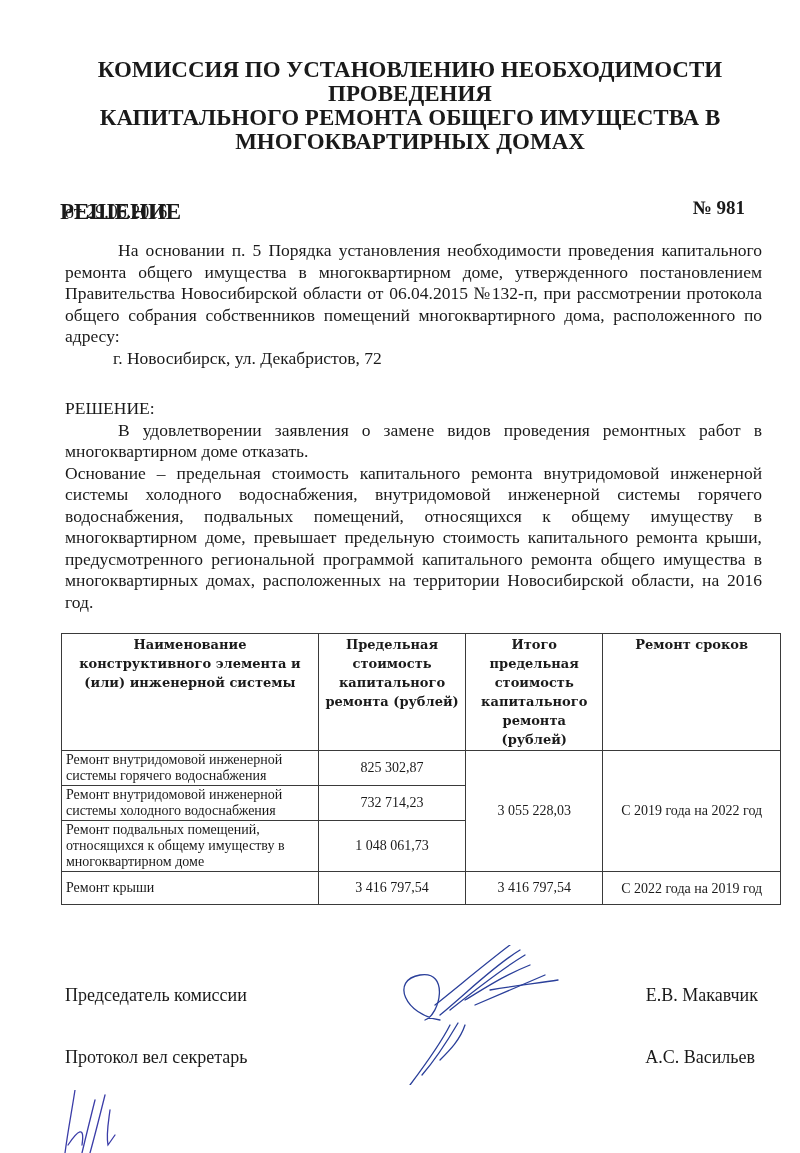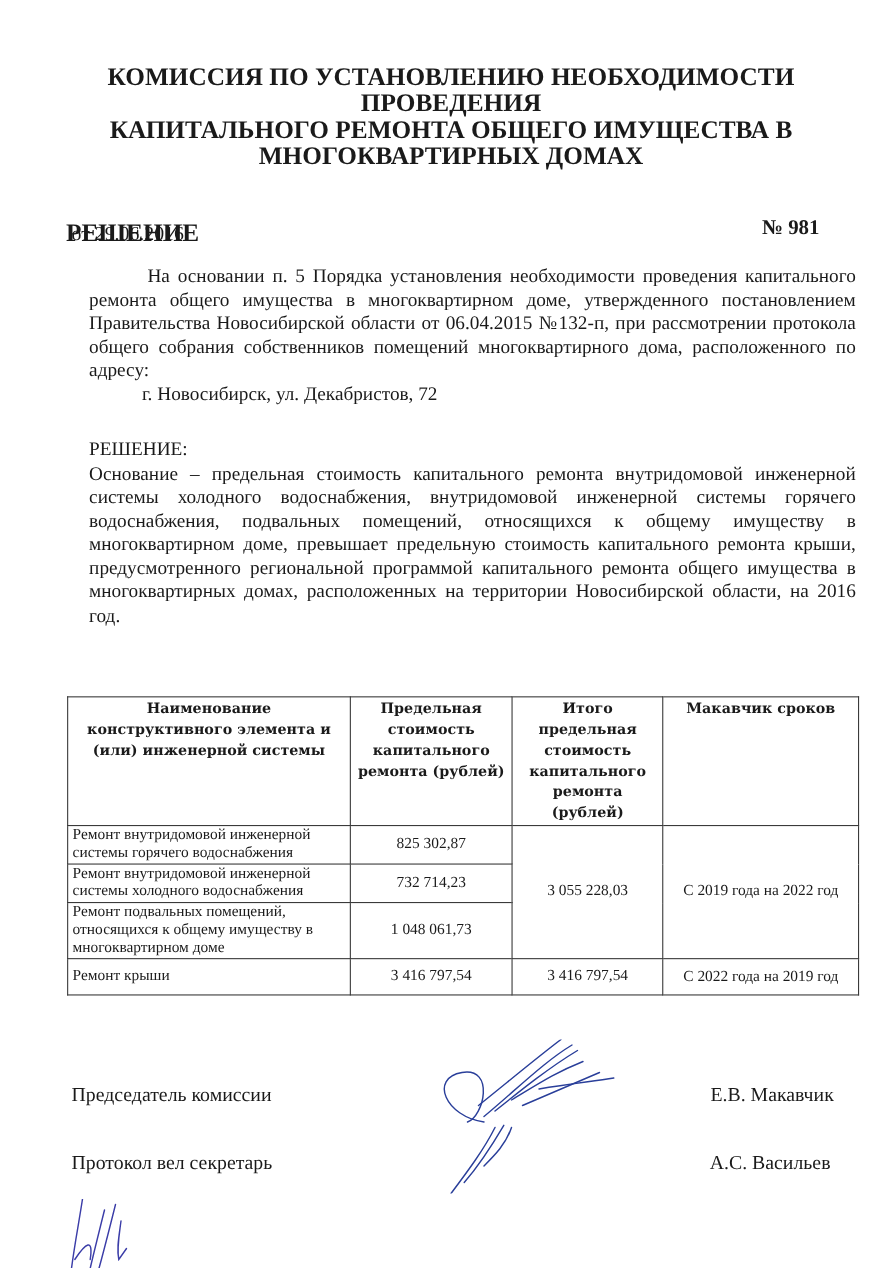--- a/index.html
+++ b/index.html
@@ -4,21 +4,21 @@
 <style>
   html, body { margin: 0; padding: 0; background: #ffffff; }
   body { width: 800px; height: 1153px; position: relative; overflow: hidden;
          font-family: "Liberation Serif", "DejaVu Serif", serif; color: #1a1a1a; }
   .abs { position: absolute; }
   .title { left: 60px; width: 700px; top: 58px; text-align: center; font-weight: bold;
            font-size: 23px; line-height: 24px; }
   .decision { left: 60px; width: 700px; top: 170px; text-align: left; font-weight: bold; font-size: 23px; margin-top: 29px; }
   .date { left: 65px; top: 202px; font-size: 18px; }
   .num { right: 55px; top: 197px; font-size: 19px; font-weight: bold; }
-  .para { left: 65px; width: 697px; font-size: 17.5px; line-height: 21.5px; text-align: justify; margin-left: 16px; }
+  .para { left: 65px; width: 697px; font-size: 17.5px; line-height: 21.5px; text-align: justify; }
   .para p { margin: 0; }
   .indent { text-indent: 53px; }
   .addr { padding-left: 48px; }
   table.t { position: absolute; left: 61px; top: 633px; width: 720px; border-collapse: collapse;
             font-family: "Liberation Serif", serif; }
   table.t td, table.t th { border: 1.5px solid #3a3a3a; padding: 1px 4px; vertical-align: top; }
   table.t th { font-family: "DejaVu Serif", serif; font-weight: bold; font-size: 13px; line-height: 19px;
                text-align: center; height: 110px; }
   table.t td { font-size: 14px; line-height: 16px; }
   td.name { text-align: left; font-size: 14px; }
@@ -39,36 +39,37 @@
 <div class="abs date">от 29.06.2016</div>
 <div class="abs num">№ 981</div>
 
 <div class="abs para" style="top:240px;">
   <p class="indent">На основании п. 5 Порядка установления необходимости проведения капитального ремонта общего имущества в многоквартирном доме, утвержденного постановлением Правительства Новосибирской области от 06.04.2015 №132-п, при рассмотрении протокола общего собрания собственников помещений многоквартирного дома, расположенного по адресу:</p>
   <p class="addr">г. Новосибирск, ул. Декабристов, 72</p>
 </div>
 
 <div class="abs para" style="top:398px;">
   <p>РЕШЕНИЕ:</p>
+  <p class="indent">В удовлетворении заявления о замене видов проведения ремонтных работ в многоквартирном доме отказать.</p>
   <p>Основание – предельная стоимость капитального ремонта внутридомовой инженерной системы холодного водоснабжения, внутридомовой инженерной системы горячего водоснабжения, подвальных помещений, относящихся к общему имуществу в многоквартирном доме, превышает предельную стоимость капитального ремонта крыши, предусмотренного региональной программой капитального ремонта общего имущества в многоквартирных домах, расположенных на территории Новосибирской области, на 2016 год.</p>
 </div>
 
 <table class="t">
   <colgroup>
       <col style="width:253px">
       <col style="width:145px">
       <col style="width:135px">
       <col style="width:175px">
     </colgroup>
   <tbody>
       <tr>
     <th>Наименование конструктивного элемента и (или) инженерной системы</th>
     <th>Предельная стоимость капитального ремонта (рублей)</th>
     <th>Итого предельная стоимость капитального ремонта (рублей)</th>
-    <th>Макавчик сроков</th>
+    <th>Ремонт сроков</th>
   </tr>
   <tr>
     <td class="name">Ремонт внутридомовой инженерной системы горячего водоснабжения</td>
     <td class="val">825 302,87</td>
     <td class="val" rowspan="3">3 055 228,03</td>
     <td class="val" rowspan="3">С 2019 года на 2022 год</td>
   </tr>
   <tr>
     <td class="name">Ремонт внутридомовой инженерной системы холодного водоснабжения</td>
     <td class="val">732 714,23</td>

